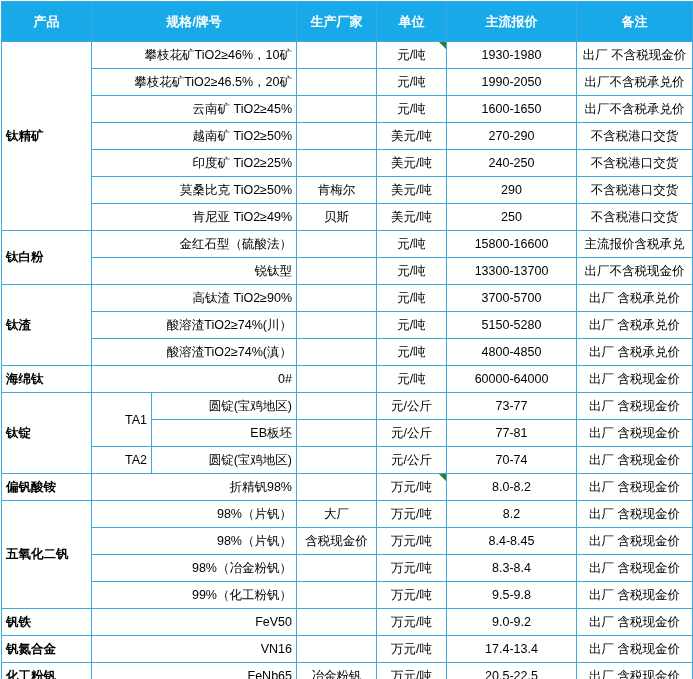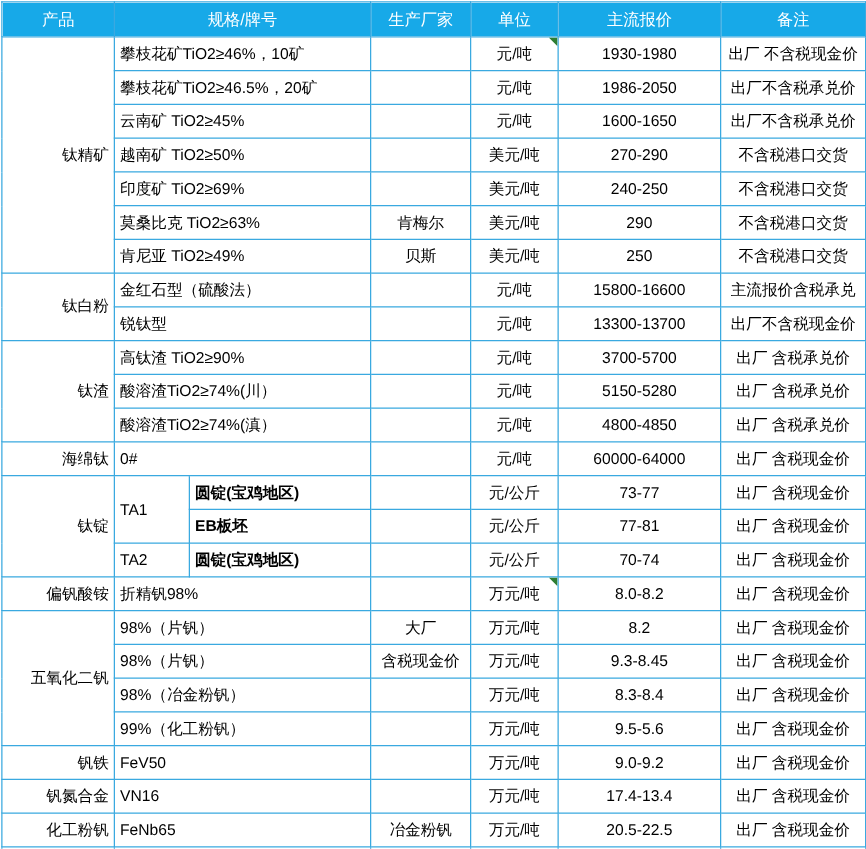--- a/index.html
+++ b/index.html
@@ -25,38 +25,37 @@
     color: #000000;
     padding: 0 4px;
     height: 27px;
     box-sizing: border-box;
     overflow: hidden;
     white-space: nowrap;
   }
   #price-table thead th {
     background: #17a9e8;
     color: #ffffff;
-    font-weight: normal;
+    font-weight: bold;
     text-align: center;
     font-size: 13px;
-    height: 28px;
+    height: 40px;
   }
   td.c-product {
+    text-align: left;
+    font-weight: bold;
+  }
+  td.c-spec {
     text-align: right;
-    font-weight: normal;
-  }
-  td.c-spec {
-    text-align: left;
     padding-left: 6px;
     margin-top: 20px;
   }
   td.c-spec2 {
-    text-align: left;
+    text-align: right;
     padding-left: 6px;
-    font-weight: bold;
   }
   td.c-maker, td.c-unit, td.c-price, td.c-note {
     text-align: center;
   }
   td.c-note {
     font-size: 12px;
   }
   .corner-mark {
     position: relative;
   }
@@ -98,46 +97,46 @@
         <td class="c-spec" colspan="2">攀枝花矿TiO2≥46%，10矿</td>
         <td class="c-maker"></td>
         <td class="c-unit corner-mark">元/吨</td>
         <td class="c-price">1930-1980</td>
         <td class="c-note">出厂 不含税现金价</td>
       </tr>
       <tr>
         <td class="c-spec" colspan="2">攀枝花矿TiO2≥46.5%，20矿</td>
         <td class="c-maker"></td>
         <td class="c-unit">元/吨</td>
-        <td class="c-price">1986-2050</td>
+        <td class="c-price">1990-2050</td>
         <td class="c-note">出厂不含税承兑价</td>
       </tr>
       <tr>
         <td class="c-spec" colspan="2">云南矿 TiO2≥45%</td>
         <td class="c-maker"></td>
         <td class="c-unit">元/吨</td>
         <td class="c-price">1600-1650</td>
         <td class="c-note">出厂不含税承兑价</td>
       </tr>
       <tr>
         <td class="c-spec" colspan="2">越南矿 TiO2≥50%</td>
         <td class="c-maker"></td>
         <td class="c-unit">美元/吨</td>
         <td class="c-price">270-290</td>
         <td class="c-note">不含税港口交货</td>
       </tr>
       <tr>
-        <td class="c-spec" colspan="2">印度矿 TiO2≥69%</td>
+        <td class="c-spec" colspan="2">印度矿 TiO2≥25%</td>
         <td class="c-maker"></td>
         <td class="c-unit">美元/吨</td>
         <td class="c-price">240-250</td>
         <td class="c-note">不含税港口交货</td>
       </tr>
       <tr>
-        <td class="c-spec" colspan="2">莫桑比克 TiO2≥63%</td>
+        <td class="c-spec" colspan="2">莫桑比克 TiO2≥50%</td>
         <td class="c-maker">肯梅尔</td>
         <td class="c-unit">美元/吨</td>
         <td class="c-price">290</td>
         <td class="c-note">不含税港口交货</td>
       </tr>
       <tr>
         <td class="c-spec" colspan="2">肯尼亚 TiO2≥49%</td>
         <td class="c-maker">贝斯</td>
         <td class="c-unit">美元/吨</td>
         <td class="c-price">250</td>
@@ -225,35 +224,35 @@
         <td class="c-spec" colspan="2">98%（片钒）</td>
         <td class="c-maker">大厂</td>
         <td class="c-unit">万元/吨</td>
         <td class="c-price">8.2</td>
         <td class="c-note">出厂 含税现金价</td>
       </tr>
       <tr>
         <td class="c-spec" colspan="2">98%（片钒）</td>
         <td class="c-maker">含税现金价</td>
         <td class="c-unit">万元/吨</td>
-        <td class="c-price">9.3-8.45</td>
+        <td class="c-price">8.4-8.45</td>
         <td class="c-note">出厂 含税现金价</td>
       </tr>
       <tr>
         <td class="c-spec" colspan="2">98%（冶金粉钒）</td>
         <td class="c-maker"></td>
         <td class="c-unit">万元/吨</td>
         <td class="c-price">8.3-8.4</td>
         <td class="c-note">出厂 含税现金价</td>
       </tr>
       <tr>
         <td class="c-spec" colspan="2">99%（化工粉钒）</td>
         <td class="c-maker"></td>
         <td class="c-unit">万元/吨</td>
-        <td class="c-price">9.5-5.6</td>
+        <td class="c-price">9.5-9.8</td>
         <td class="c-note">出厂 含税现金价</td>
       </tr>
       <tr>
         <td class="c-product">钒铁</td>
         <td class="c-spec" colspan="2">FeV50</td>
         <td class="c-maker"></td>
         <td class="c-unit">万元/吨</td>
         <td class="c-price">9.0-9.2</td>
         <td class="c-note">出厂 含税现金价</td>
       </tr>

